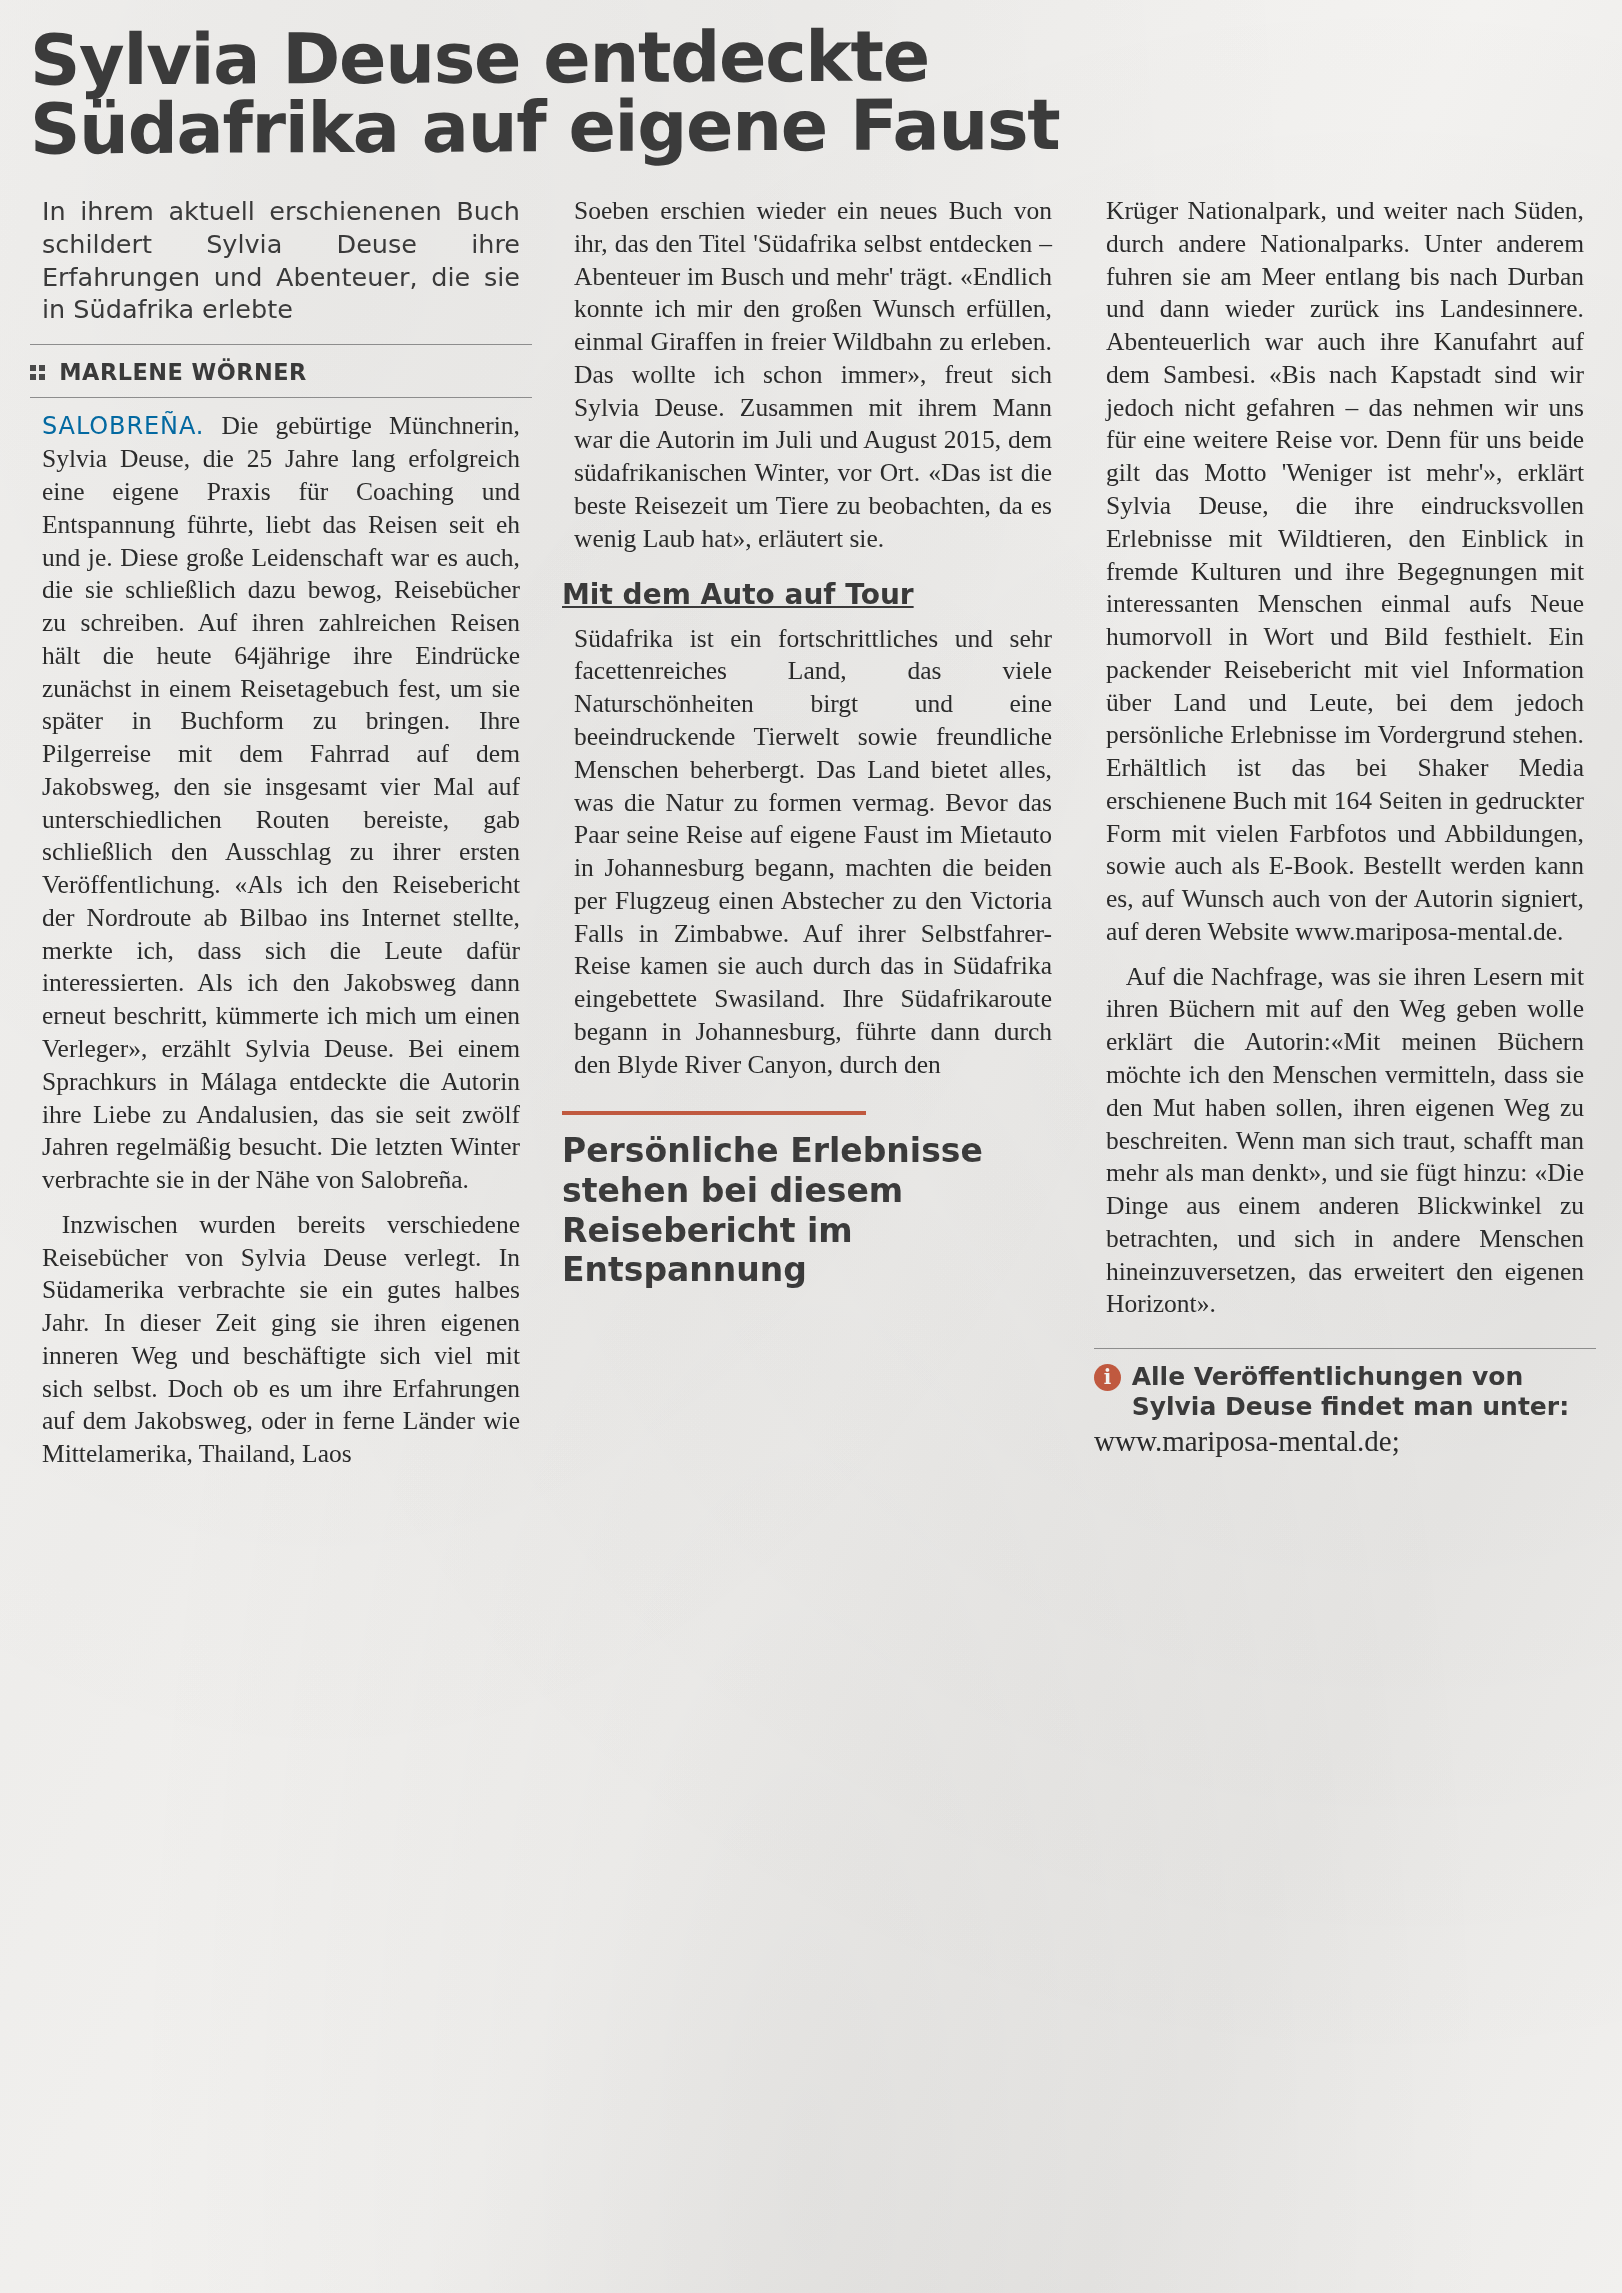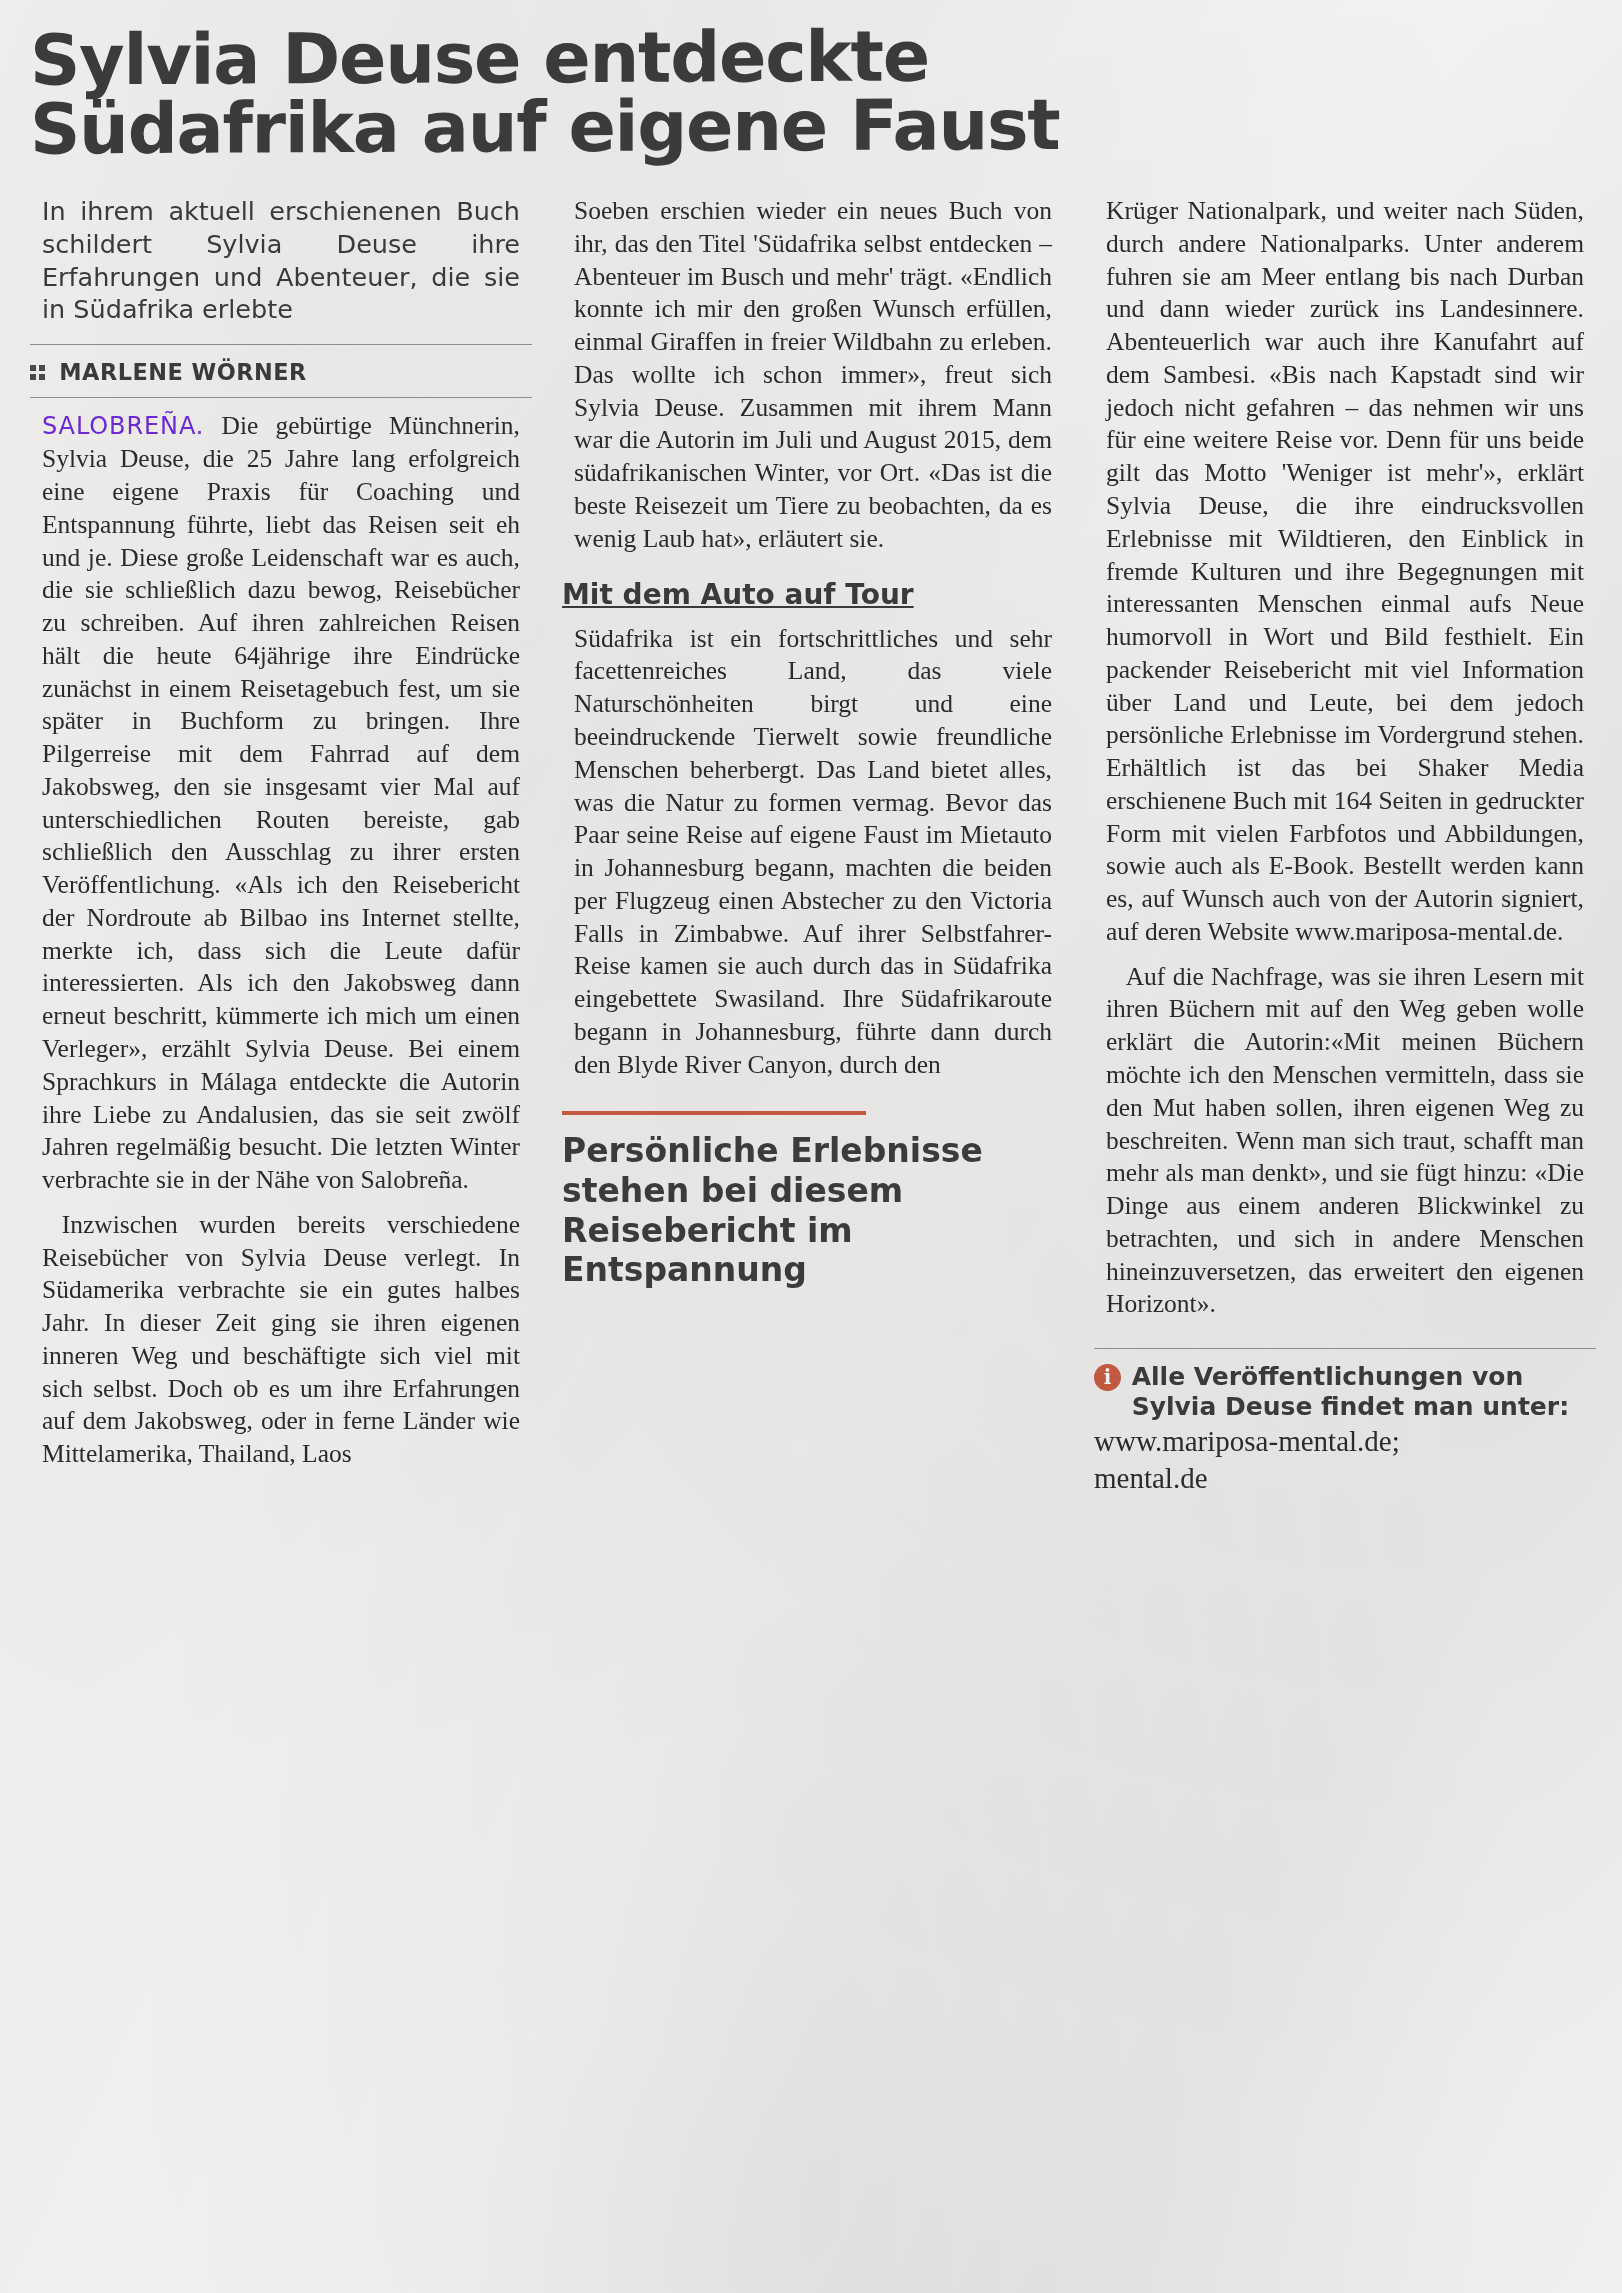--- a/index.html
+++ b/index.html
@@ -105,21 +105,21 @@
   .byline-rule {
     border: none;
     border-top: 1.3px solid #8d8d8d;
     margin: 7.2px 0 10.7px 0;
   }
 
   .dateline {
     font-family: "DejaVu Sans", sans-serif;
     font-size: 24px;
     letter-spacing: 0.9px;
-    color: #6d28d9;
+    color: #0369a1;
   }
 
   
   .subhead {
     font-family: "DejaVu Sans", sans-serif;
     font-weight: bold;
     font-size: 28px;
     color: #3a3a3a;
     margin: 23px 0 5.4px 0;
     line-height: 1.15;
@@ -233,20 +233,19 @@
         <hr class="info-rule">
         <div class="info-head">
           <span class="info-icon">i</span>
           <span>
             <span>Alle Veröffentlichungen von</span><br>
             <span>Sylvia Deuse findet man unter:</span>
           </span>
         </div>
         <div class="info-body">
           <div>www.mariposa-mental.de;</div>
-          <div>mental.de</div>
         </div>
       </div>
     </div>
 
   </div>
 </div>
 
 
 </body></html>

